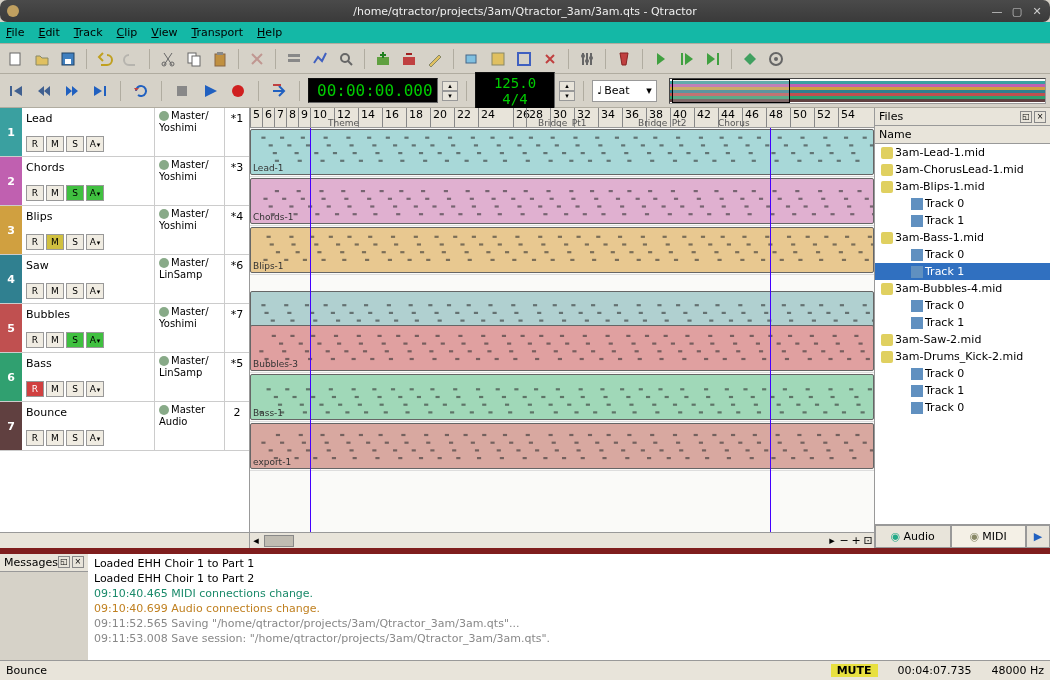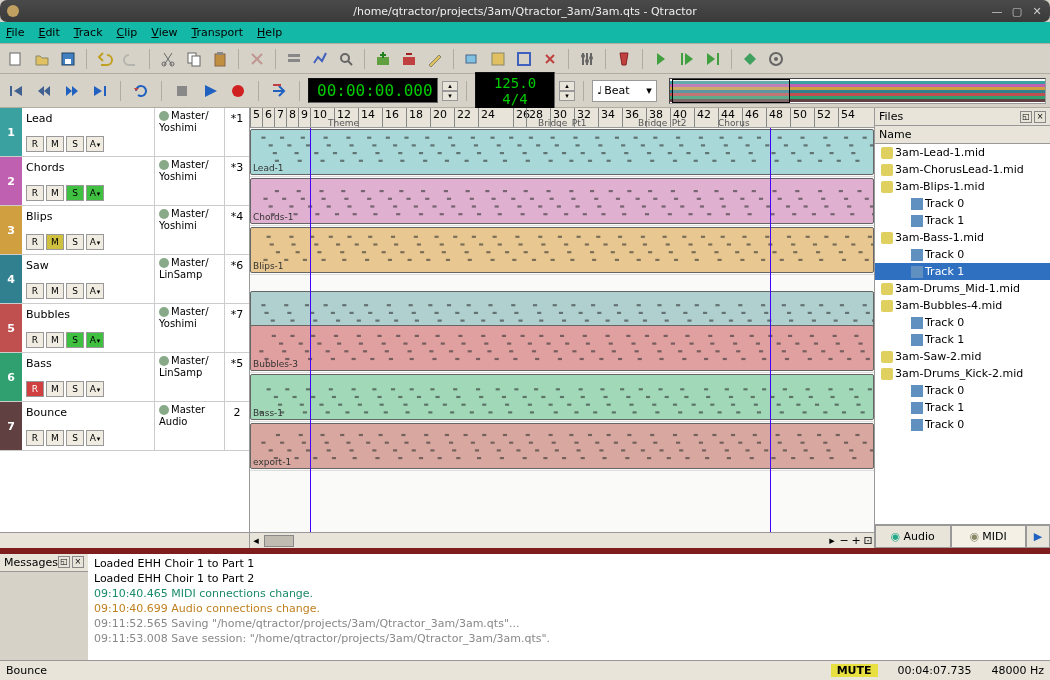--- a/index.html
+++ b/index.html
@@ -1420,21 +1420,20 @@
     <div class="colhead">Name</div>
     <div class="filelist" id="filelist">
         <div class="fi lvl1"><span class="ic ic-mid"></span>3am-Lead-1.mid</div>
         <div class="fi lvl1"><span class="ic ic-mid"></span>3am-ChorusLead-1.mid</div>
         <div class="fi lvl1"><span class="ic ic-mid"></span>3am-Blips-1.mid</div>
         <div class="fi lvl2"><span class="ic ic-trk"></span>Track 0</div>
         <div class="fi lvl2"><span class="ic ic-trk"></span>Track 1</div>
         <div class="fi lvl1"><span class="ic ic-mid"></span>3am-Bass-1.mid</div>
         <div class="fi lvl2"><span class="ic ic-trk"></span>Track 0</div>
         <div class="fi lvl2 sel"><span class="ic ic-trk"></span>Track 1</div>
-        <div class="fi lvl1"><span class="ic ic-mid"></span>3am-Drums_Mid-1.mid</div>
         <div class="fi lvl1"><span class="ic ic-mid"></span>3am-Bubbles-4.mid</div>
         <div class="fi lvl2"><span class="ic ic-trk"></span>Track 0</div>
         <div class="fi lvl2"><span class="ic ic-trk"></span>Track 1</div>
         <div class="fi lvl1"><span class="ic ic-mid"></span>3am-Saw-2.mid</div>
         <div class="fi lvl1"><span class="ic ic-mid"></span>3am-Drums_Kick-2.mid</div>
         <div class="fi lvl2"><span class="ic ic-trk"></span>Track 0</div>
         <div class="fi lvl2"><span class="ic ic-trk"></span>Track 1</div>
         <div class="fi lvl2"><span class="ic ic-trk"></span>Track 0</div>
       </div>
     <div class="filetabs">

